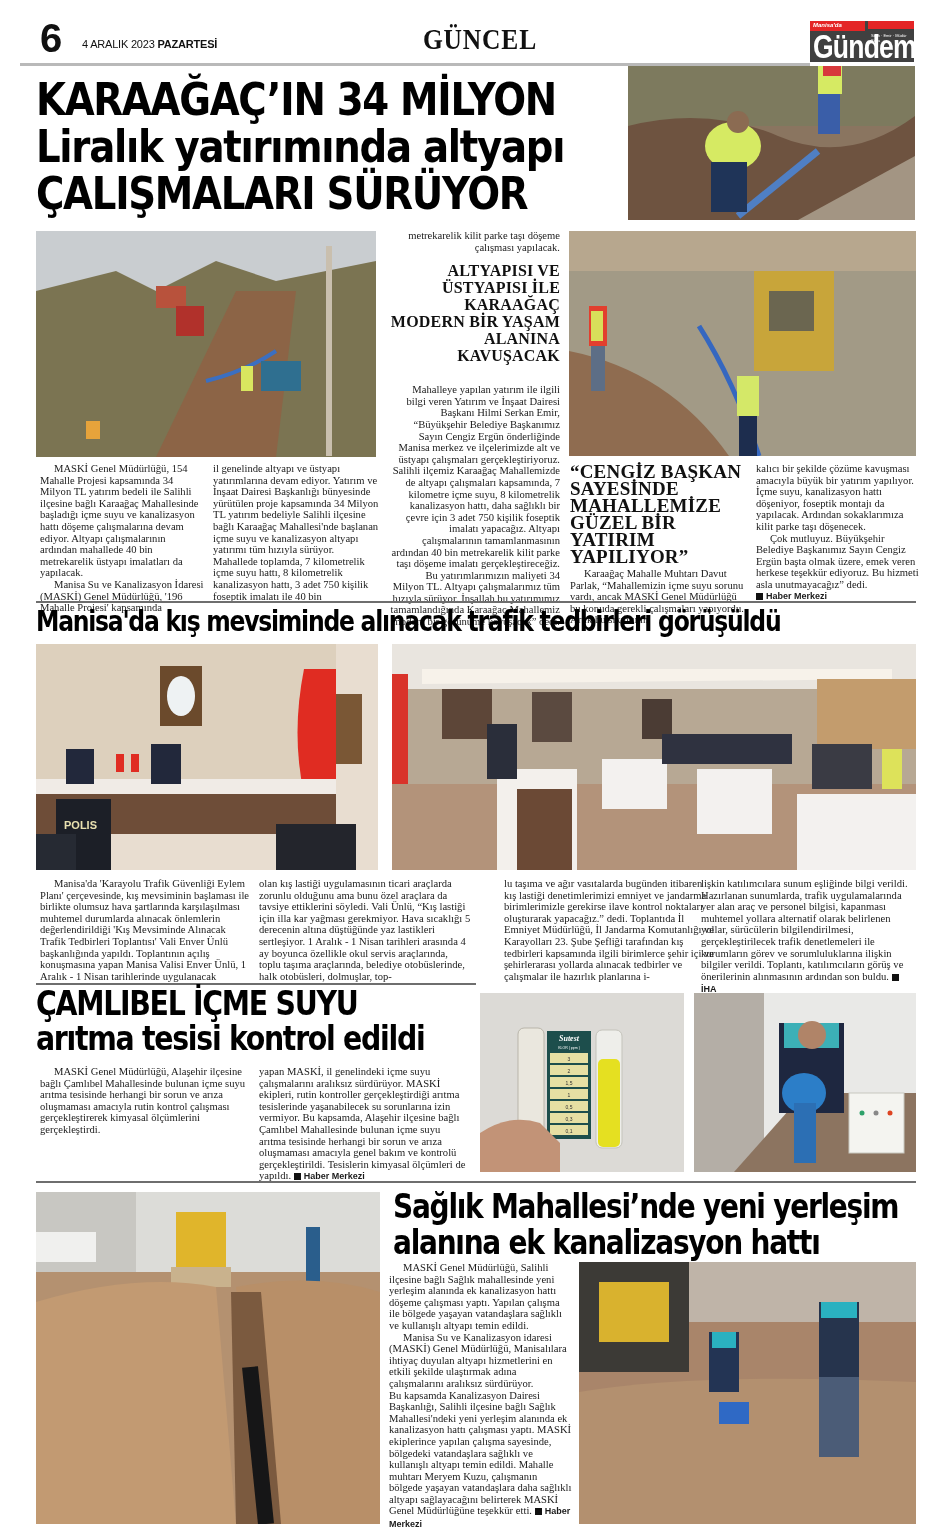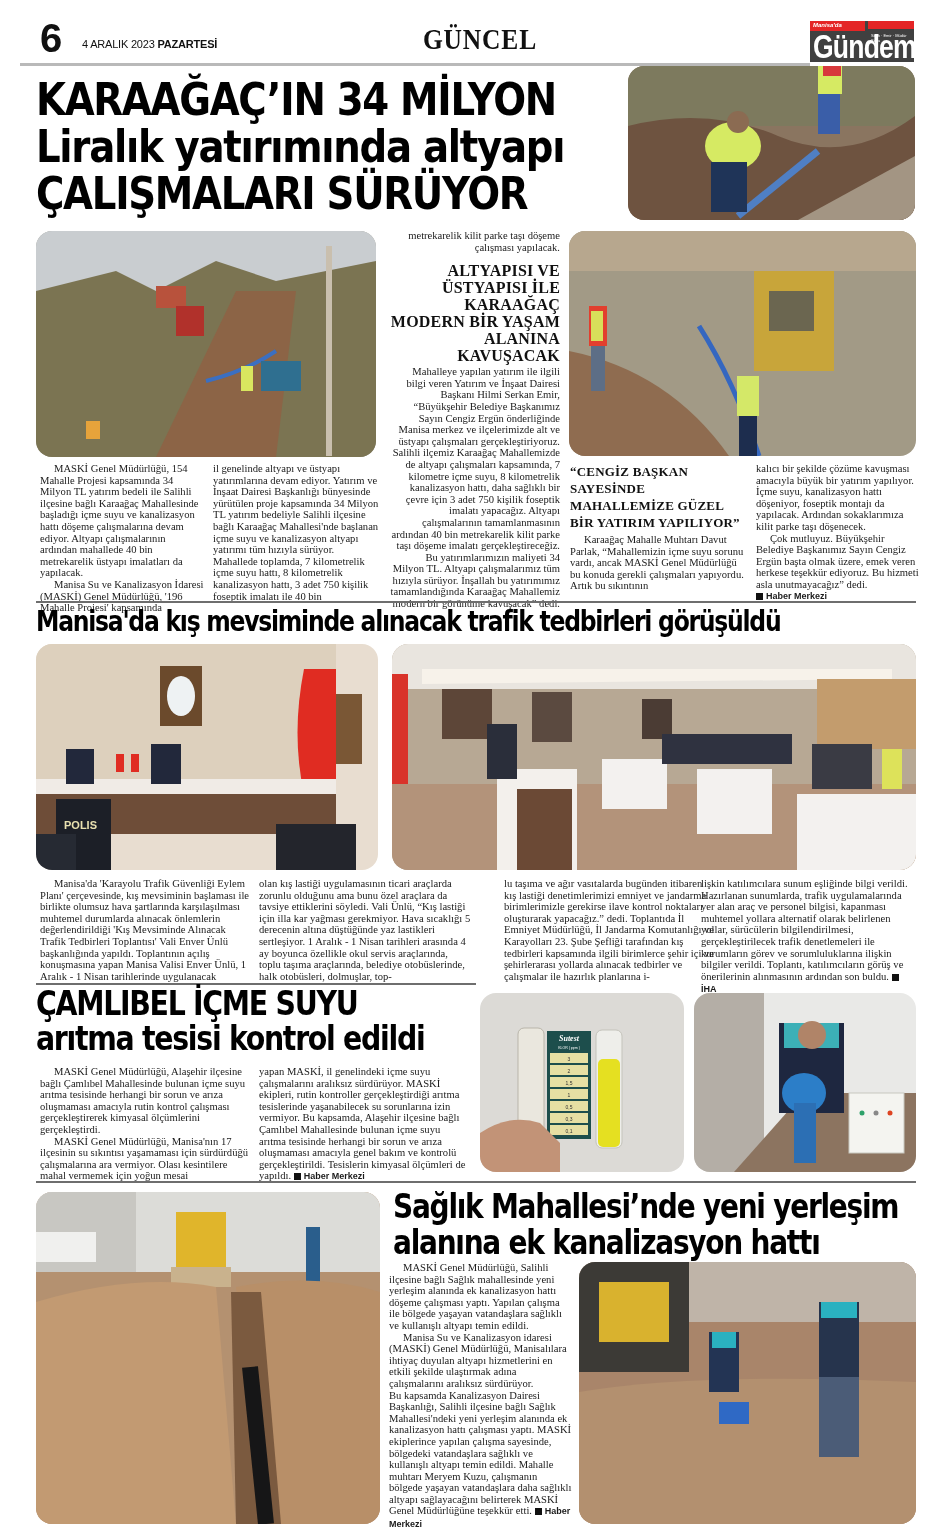--- a/index.html
+++ b/index.html
@@ -33,21 +33,21 @@
   
   .col { font-family: "Liberation Serif", serif; font-size: 10.6px; line-height: 11.6px; color: #1a1a1a; text-align: left; }
   .col p { text-indent: 14px; }
   .col p.noind { text-indent: 0; }
   .sig { font-family: "Liberation Sans", sans-serif; font-weight: bold; font-size: 9px; }
   .sig::before { content: ""; display: inline-block; width: 7px; height: 7px; background: #111; margin-right: 3px; vertical-align: -1px; }
 
   .rule { height: 2px; background: #6e6e6e; }
 
   
-  .photo { overflow: hidden; border-radius: 16px; }
+  .photo { overflow: hidden; }
   .photo svg { width: 100%; height: 100%; display: block; }
 </style>
 </head>
 <body>
 
 <div class="abs page-num">6</div>
 <div class="abs date">
   <span>4 ARALIK 2023</span>
   <b>PAZARTESİ</b>
 </div>
@@ -101,21 +101,21 @@
 
 <div class="abs col" style="left:40px;top:463px;width:165px;">
   <p>MASKİ Genel Müdürlüğü, 154 Mahalle Projesi kapsamında 34 Milyon TL yatırım bedeli ile Salihli ilçesine bağlı Karaağaç Mahallesinde başladığı içme suyu ve kanalizasyon hattı döşeme çalışmalarına devam ediyor. Altyapı çalışmalarının ardından mahallede 40 bin metrekarelik üstyapı imalatları da yapılacak.</p>
   <p>Manisa Su ve Kanalizasyon İdaresi (MASKİ) Genel Müdürlüğü, '196 Mahalle Projesi' kapsamında</p>
 </div>
 <div class="abs col" style="left:213px;top:463px;width:168px;">
   <p class="noind">il genelinde altyapı ve üstyapı yatırımlarına devam ediyor. Yatırım ve İnşaat Dairesi Başkanlığı bünyesinde yürütülen proje kapsamında 34 Milyon TL yatırım bedeliyle Salihli ilçesine bağlı Karaağaç Mahallesi'nde başlanan içme suyu ve kanalizasyon altyapı yatırımı tüm hızıyla sürüyor. Mahallede toplamda, 7 kilometrelik içme suyu hattı, 8 kilometrelik kanalizasyon hattı, 3 adet 750 kişilik foseptik imalatı ile 40 bin</p>
 </div>
 <div class="abs col" style="left:390px;top:230px;width:170px;text-align:right;">
   <p class="noind">metrekarelik kilit parke taşı döşeme çalışması yapılacak.</p>
-  <div class="subhead" style="margin:9px 0 2px;">ALTYAPISI VE ÜSTYAPISI İLE KARAAĞAÇ MODERN BİR YAŞAM ALANINA KAVUŞACAK</div>
+  <div class="subhead" style="margin:9px 0 20px;">ALTYAPISI VE ÜSTYAPISI İLE KARAAĞAÇ MODERN BİR YAŞAM ALANINA KAVUŞACAK</div>
   <p>Mahalleye yapılan yatırım ile ilgili bilgi veren Yatırım ve İnşaat Dairesi Başkanı Hilmi Serkan Emir, “Büyükşehir Belediye Başkanımız Sayın Cengiz Ergün önderliğinde Manisa merkez ve ilçelerimizde alt ve üstyapı çalışmaları gerçekleştiriyoruz. Salihli ilçemiz Karaağaç Mahallemizde de altyapı çalışmaları kapsamında, 7 kilometre içme suyu, 8 kilometrelik kanalizasyon hattı, daha sağlıklı bir çevre için 3 adet 750 kişilik foseptik imalatı yapacağız. Altyapı çalışmalarının tamamlanmasının ardından 40 bin metrekarelik kilit parke taşı döşeme imalatı gerçekleştireceğiz.</p>
   <p>Bu yatırımlarımızın maliyeti 34 Milyon TL. Altyapı çalışmalarımız tüm hızıyla sürüyor. İnşallah bu yatırımımız tamamlandığında Karaağaç Mahallemiz modern bir görünüme kavuşacak” dedi.</p>
 </div>
 
 <div class="abs photo" style="left:569px;top:231px;width:347px;height:225px;">
   <svg viewBox="0 0 347 225" preserveAspectRatio="none">
     <rect width="347" height="225" fill="#a29a86"></rect>
     <rect width="347" height="40" fill="#b7a78e"></rect>
     <path d="M0 225 L0 120 Q100 140 160 225Z" fill="#8f6c50"></path>
     <rect x="185" y="40" width="80" height="100" fill="#c8a53a"></rect>
@@ -123,21 +123,21 @@
     <path d="M130 95 Q165 150 190 225" stroke="#3567c0" stroke-width="5" fill="none"></path>
     <rect x="20" y="75" width="18" height="40" fill="#e23f2e"></rect>
     <rect x="22" y="80" width="12" height="30" fill="#d8df5a"></rect>
     <rect x="22" y="115" width="14" height="45" fill="#5d6e86"></rect>
     <rect x="168" y="145" width="22" height="40" fill="#d4e868"></rect>
     <rect x="170" y="185" width="18" height="40" fill="#1d2d4e"></rect>
   </svg>
 </div>
 
 <div class="abs col" style="left:570px;top:463px;width:178px;">
-  <div class="subhead" style="font-size:13px;line-height:17px;margin-bottom:3px;">“CENGİZ BAŞKAN SAYESİNDE MAHALLEMİZE GÜZEL BİR YATIRIM YAPILIYOR”</div>
+  <div class="subhead" style="font-size:19px;line-height:17px;margin-bottom:3px;">“CENGİZ BAŞKAN SAYESİNDE MAHALLEMİZE GÜZEL BİR YATIRIM YAPILIYOR”</div>
   <p>Karaağaç Mahalle Muhtarı Davut Parlak, “Mahallemizin içme suyu sorunu vardı, ancak MASKİ Genel Müdürlüğü bu konuda gerekli çalışmaları yapıyordu. Artık bu sıkıntının</p>
 </div>
 <div class="abs col" style="left:756px;top:463px;width:165px;">
   <p class="noind">kalıcı bir şekilde çözüme kavuşması amacıyla büyük bir yatırım yapılıyor. İçme suyu, kanalizasyon hattı döşeniyor, foseptik montajı da yapılacak. Ardından sokaklarımıza kilit parke taşı döşenecek.</p>
   <p>Çok mutluyuz. Büyükşehir Belediye Başkanımız Sayın Cengiz Ergün başta olmak üzere, emek veren herkese teşekkür ediyoruz. Bu hizmeti asla unutmayacağız” dedi.</p>
   <div class="sig">Haber Merkezi</div>
 </div>
 
 <div class="abs rule" style="left:36px;top:601px;width:880px;"></div>
 
@@ -202,21 +202,20 @@
 
 <div class="abs rule" style="left:36px;top:983px;width:440px;"></div>
 
 <div class="abs hl hl3">
   <div>ÇAMLIBEL İÇME SUYU</div>
   <div>arıtma tesisi kontrol edildi</div>
 </div>
 
 <div class="abs col" style="left:40px;top:1066px;width:210px;">
   <p>MASKİ Genel Müdürlüğü, Alaşehir ilçesine bağlı Çamlıbel Mahallesinde bulunan içme suyu arıtma tesisinde herhangi bir sorun ve arıza oluşmaması amacıyla rutin kontrol çalışması gerçekleştirerek kimyasal ölçümlerini gerçekleştirdi.</p>
-  <p>MASKİ Genel Müdürlüğü, Manisa'nın 17 ilçesinin su sıkıntısı yaşamaması için sürdürdüğü çalışmalarına ara vermiyor. Olası kesintilere mahal vermemek için yoğun mesai</p>
 </div>
 <div class="abs col" style="left:259px;top:1066px;width:210px;">
   <p class="noind"><span>yapan MASKİ, il genelindeki içme suyu çalışmalarını aralıksız sürdürüyor. MASKİ ekipleri, rutin kontroller gerçekleştirdiği arıtma tesislerinde yaşanabilecek su sorunlarına izin vermiyor. Bu kapsamda, Alaşehir ilçesine bağlı Çamlıbel Mahallesinde bulunan içme suyu arıtma tesisinde herhangi bir sorun ve arıza oluşmaması amacıyla genel bakım ve kontrolü gerçekleştirildi. Tesislerin kimyasal ölçümleri de yapıldı.</span> <span class="sig">Haber Merkezi</span></p>
 </div>
 
 <div class="abs photo" style="left:480px;top:993px;width:204px;height:179px;">
   <svg viewBox="0 0 204 179" preserveAspectRatio="none">
     <rect width="204" height="179" fill="#dcdad6"></rect>
     <rect x="38" y="35" width="26" height="120" rx="6" fill="#eae7de" stroke="#b9b5aa"></rect>
     <rect x="67" y="38" width="44" height="108" fill="#1d4e4c"></rect>

